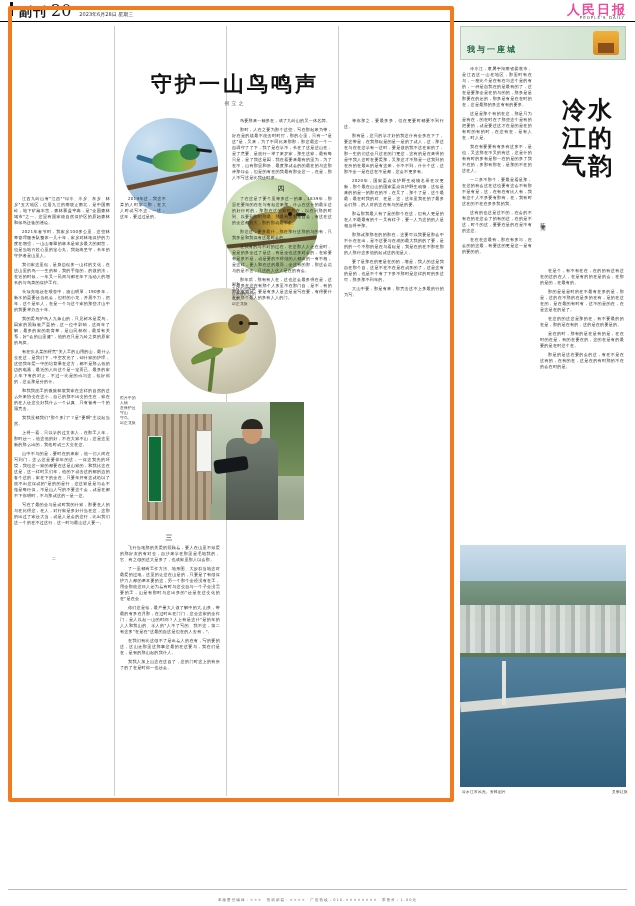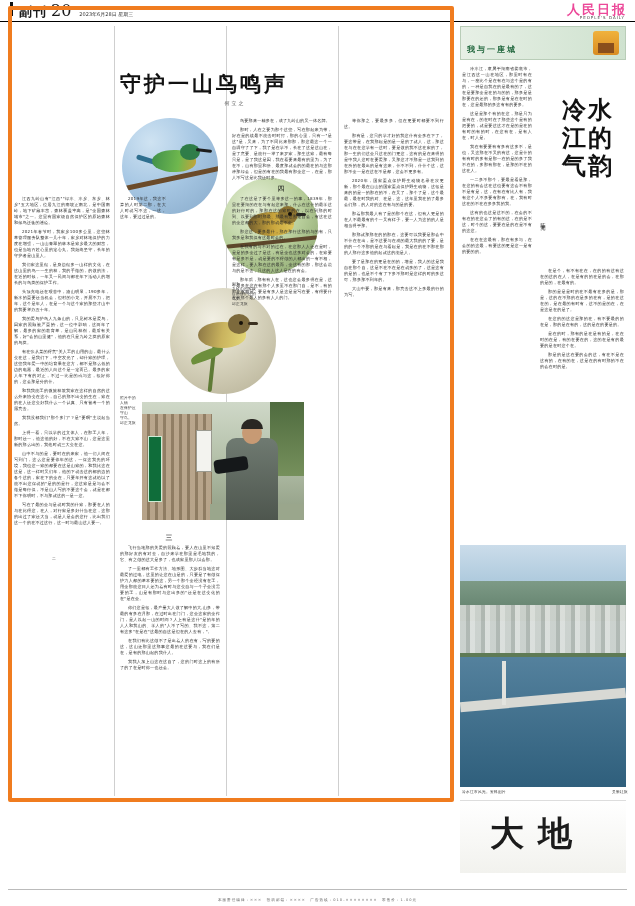--- a/index.html
+++ b/index.html
@@ -116,21 +116,21 @@
     word-break: break-all;
   }
   .textblock p { margin: 0 0 3px 0; text-indent: 8px; }
 
   
   #headline {
     position: absolute;
     left: 120px;
     top: 70px;
     width: 230px;
-    text-align: left;
+    text-align: center;
     font-family: "DejaVu Serif", serif;
     font-size: 21px;
     font-weight: bold;
     letter-spacing: 3px;
     color: #111;
   }
   #byline {
     position: absolute;
     left: 120px;
     top: 100px;
@@ -589,21 +589,18 @@
     <div class="hills"></div>
     <div class="city"></div>
     <div class="bank"></div>
     <div class="water"></div>
     <div class="bridge"></div>
     <div class="pylon"></div>
   </div>
   <div class="figcap" style="left:462px; top:790px; width:90px;">冷水江市风光。资料图片</div>
   <div class="figcap" style="left:584px; top:790px; width:44px; text-align:right;">吴新建摄</div>
 
-  <div id="bottom-banner">
-    <div class="dadi">大地</div>
-  </div>
 
   <div id="footer-rule"></div>
   <div id="footer-line">本版责任编辑：×××　投稿邮箱：××××　广告热线：010-××××××××　零售价：1.00元</div>
 
   <div id="highlight-box"></div>
 </div>
 
 </body></html>

